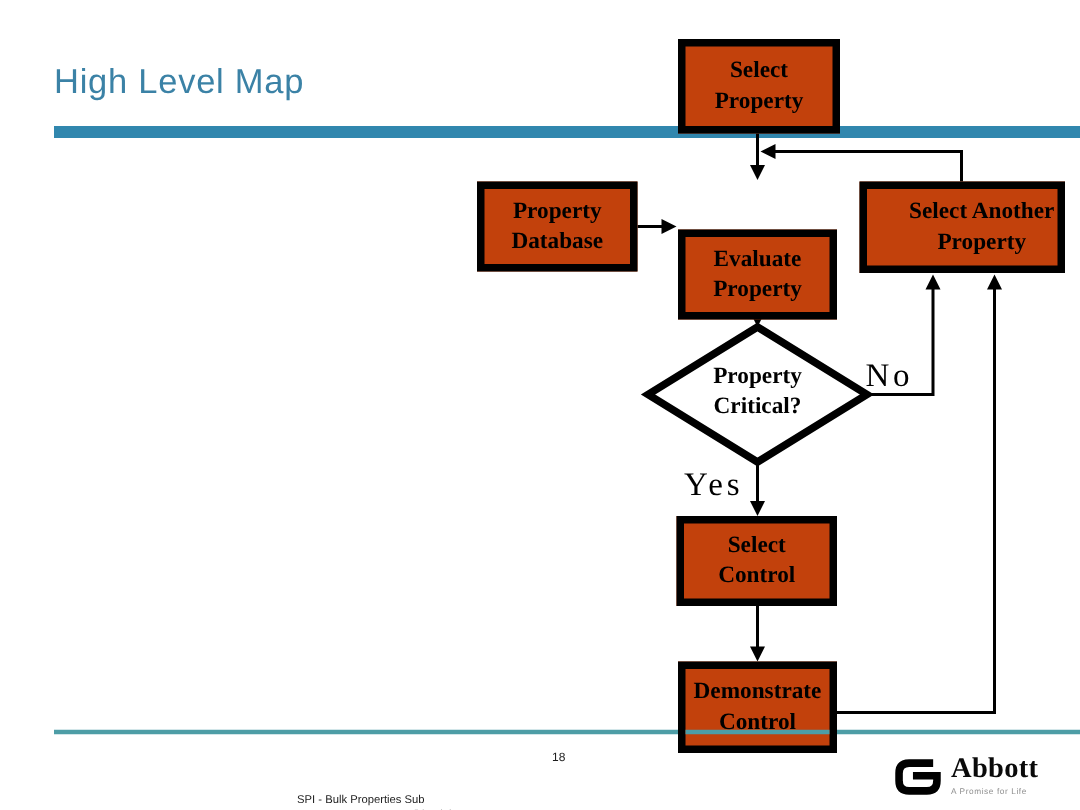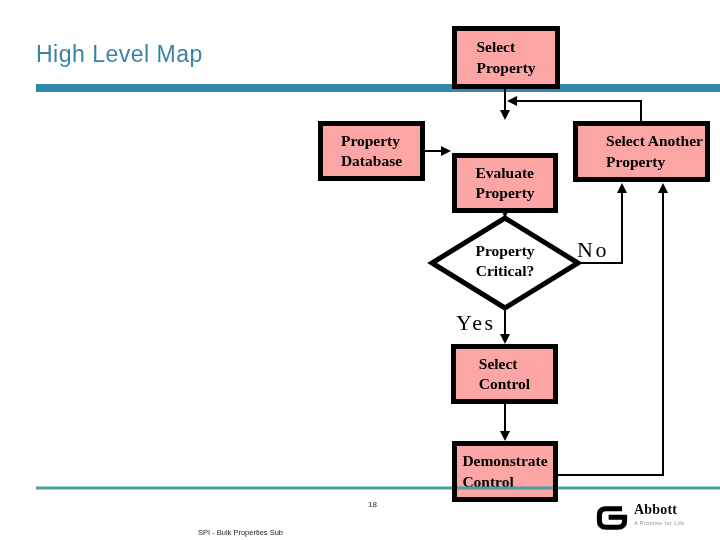--- a/index.html
+++ b/index.html
@@ -18,22 +18,22 @@
   svg.connector-layer {
     position:absolute; left:0; top:0; width:720px; height:540px;
     z-index:2; pointer-events:none;
   }
   svg.overlay-top {
     position:absolute; left:0; top:0; width:720px; height:540px;
     z-index:4; pointer-events:none;
   }
   .flow-node {
     position:absolute; box-sizing:border-box; border:5px solid #000;
-    background:#fca5a5; display:flex; align-items:center; justify-content:center;
-    text-align:left; font-family:"Liberation Serif", serif; font-weight:bold;
+    background:#c2410c; display:flex; align-items:center; justify-content:center;
+    text-align:center; font-family:"Liberation Serif", serif; font-weight:bold;
     font-size:15.5px; line-height:1.32; white-space:pre-line; color:#000; z-index:3;
   }
   .node-select-property    { left:452px; top:26px;  width:108px; height:63px; }
   .node-property-database  { left:318px; top:121px; width:107px; height:60px; }
   .node-evaluate-property  { left:452px; top:121px; width:106px; height:60px;margin-top:32px; }
   .node-select-another     { left:573px; top:121px; width:137px; height:61px;padding-left:26px; }
   .node-select-control     { left:451px; top:344px; width:107px; height:60px; }
   .node-demonstrate        { left:452px; top:441px; width:106px; height:61px; }
   .diamond-label {
     position:absolute; left:435px; top:241px; width:140px; text-align:center;
@@ -53,21 +53,21 @@
   .footer-left   { left:37px;  top:500px; }
   .footer-center { left:198px; top:528px; }
   .page-number   { left:368px; top:500px; font-size:8px; }
   .abbott-logo {
     position:absolute; left:596px; top:503px; display:flex; align-items:flex-start;
     z-index:5;
   }
   .abbott-symbol { width:32px; height:26px; margin-top:2px; }
   .abbott-textblock { margin-left:6px; }
   .abbott-wordmark {
-    font-family:"Liberation Serif", serif; font-weight:bold; font-size:14px;
+    font-family:"Liberation Serif", serif; font-weight:bold; font-size:19px;
     line-height:1; color:#0a0a0a; letter-spacing:0.2px;
   }
   .abbott-tagline {
     font-family:"Liberation Sans", sans-serif; font-size:5.5px; color:#8f8f8f;
     margin-top:3px; letter-spacing:0.4px;
   }
 </style>
 </head>
 <body>
 

